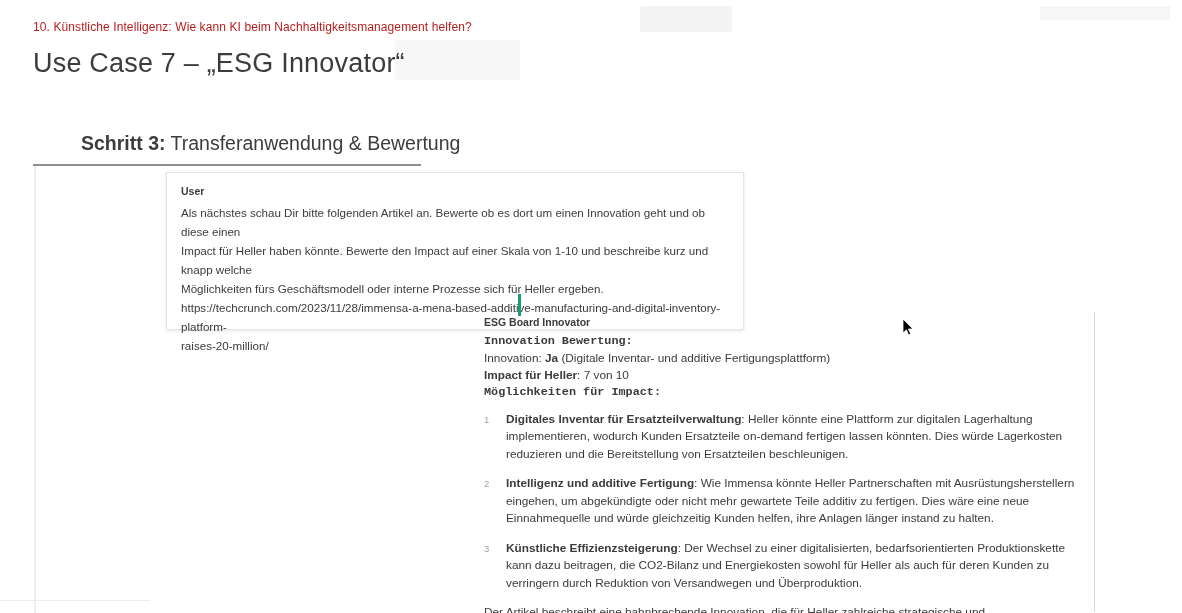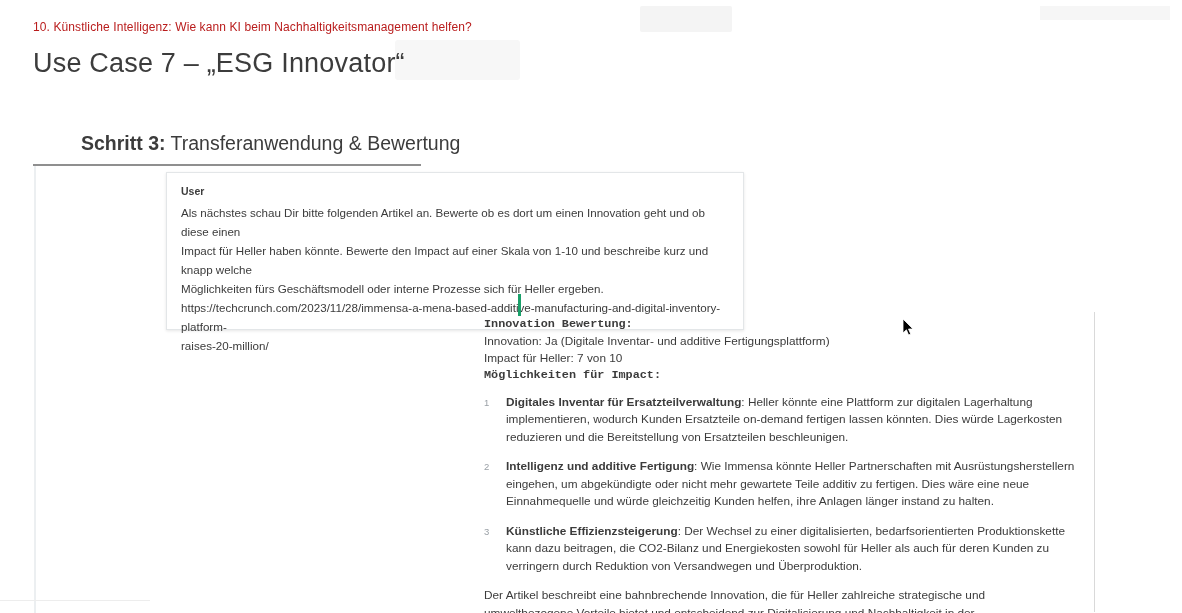--- a/index.html
+++ b/index.html
@@ -121,21 +121,21 @@
     font-size: 10.5px;
     font-weight: bold;
     color: #3c3c3c;
     margin-bottom: 5px;
   }
   .ans-line {
     font-size: 11.8px;
     line-height: 16.8px;
     color: #3b3b3b;
   }
-  .ans-line b { font-weight: normal; margin-top: 44px; }
+  .ans-line b { font-weight: bold; margin-top: 44px; }
   .ans-heading {
     font-size: 11.8px;
     font-weight: bold;
     color: #3b3b3b;
     line-height: 17px;
     font-family: Liberation Mono, monospace;
   }
   .ol {
     margin-top: 10px;
   }
@@ -215,20 +215,21 @@
       <div>Impact für Heller haben könnte. Bewerte den Impact auf einer Skala von 1-10 und beschreibe kurz und knapp welche</div>
       <div>Möglichkeiten fürs Geschäftsmodell oder interne Prozesse sich für Heller ergeben.</div>
       <div class="url">https://techcrunch.com/2023/11/28/immensa-a-mena-based-additive-manufacturing-and-digital-inventory-platform-</div>
       <div class="url">raises-20-million/</div>
     </div>
   </div>
 
   <div class="teal-connector"></div>
 
   <div class="answer">
+    <div class="answer-label">ESG Board Innovator</div>
     <div class="ans-heading">Innovation Bewertung:</div>
     <div class="ans-line">
       <span>Innovation: </span><b>Ja</b><span> (Digitale Inventar- und additive Fertigungsplattform)</span>
     </div>
     <div class="ans-line">
       <b>Impact für Heller</b><span>: 7 von 10</span>
     </div>
     <div class="ans-heading">Möglichkeiten für Impact:</div>
 
     <div class="ol">

